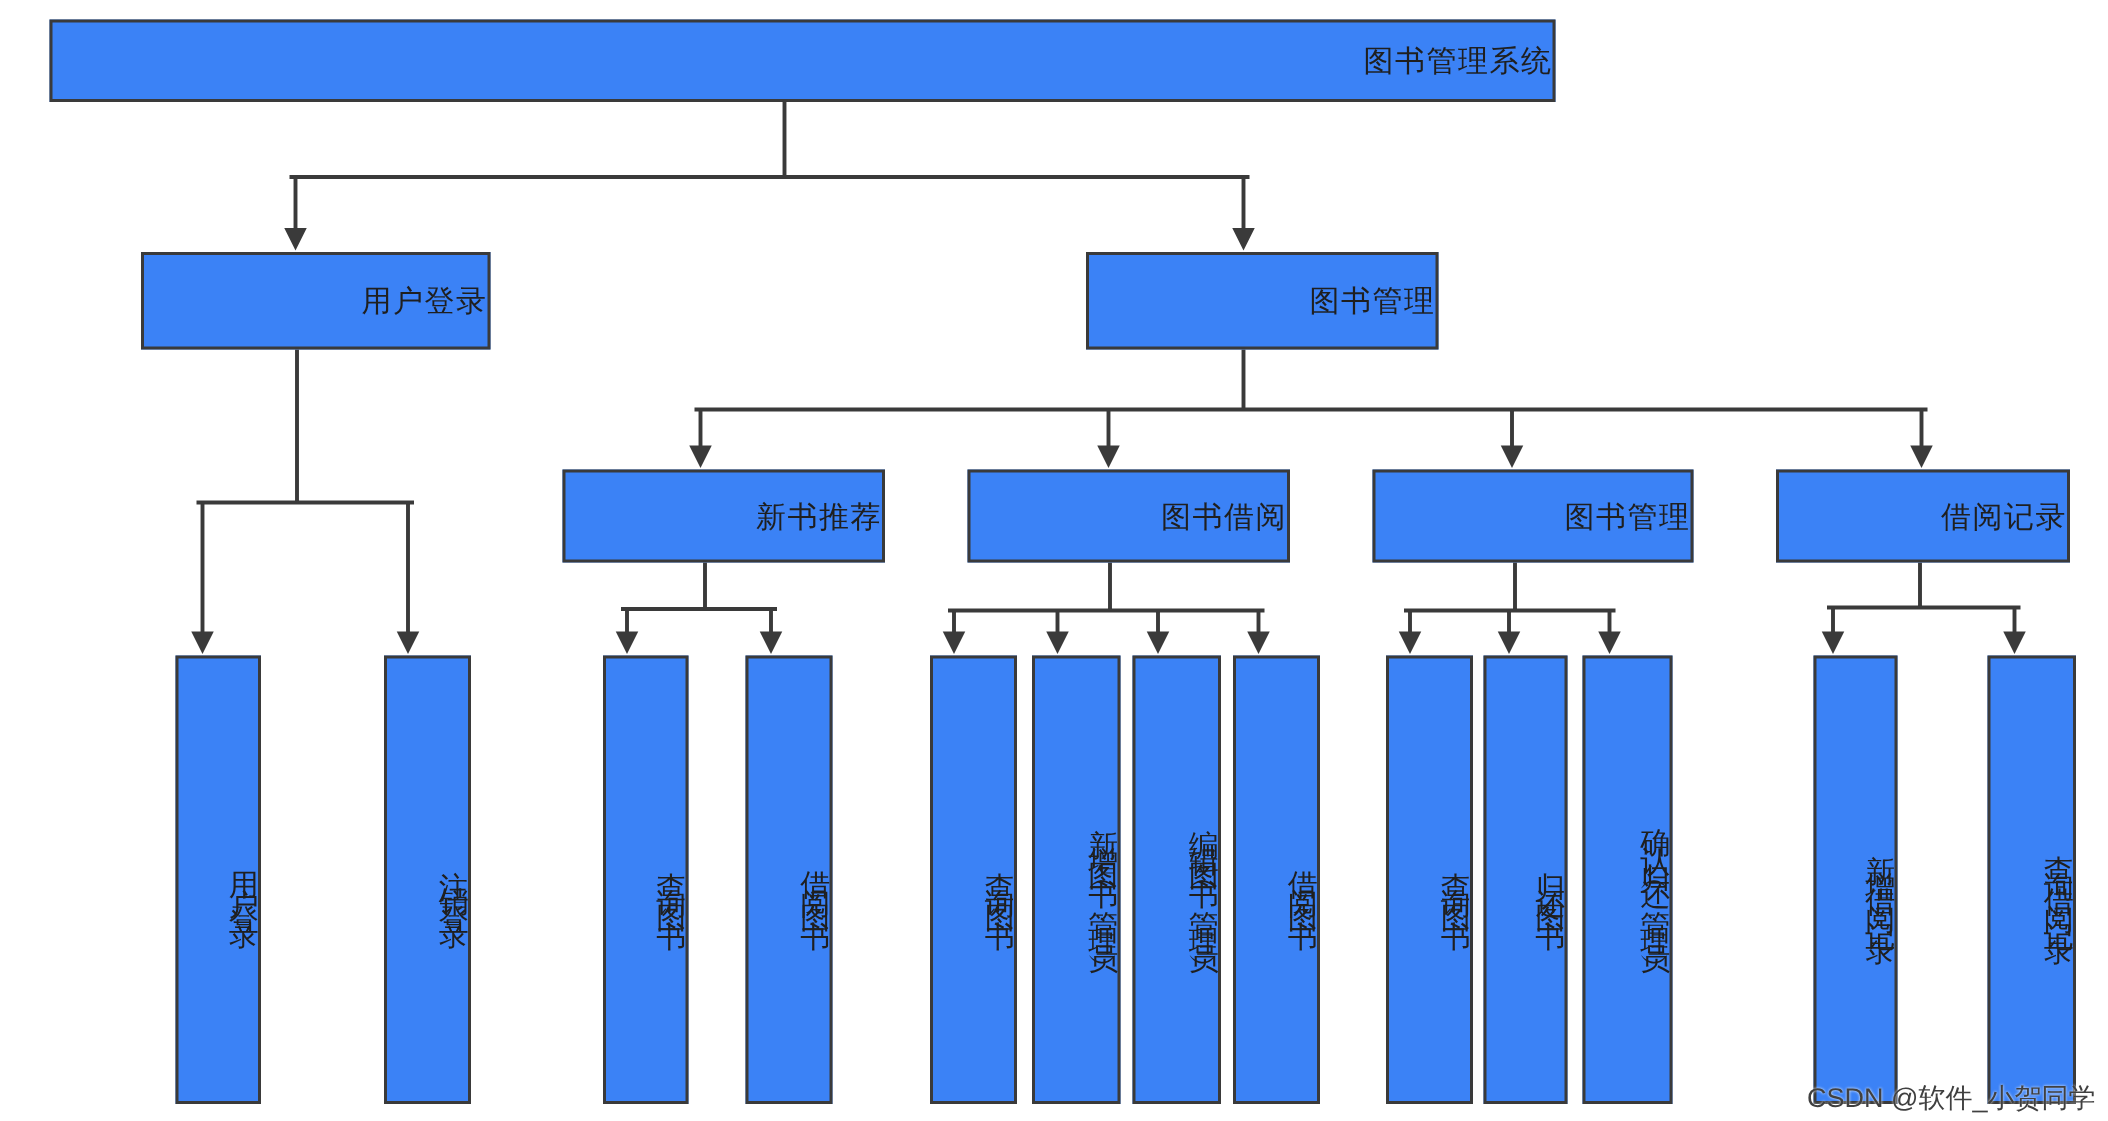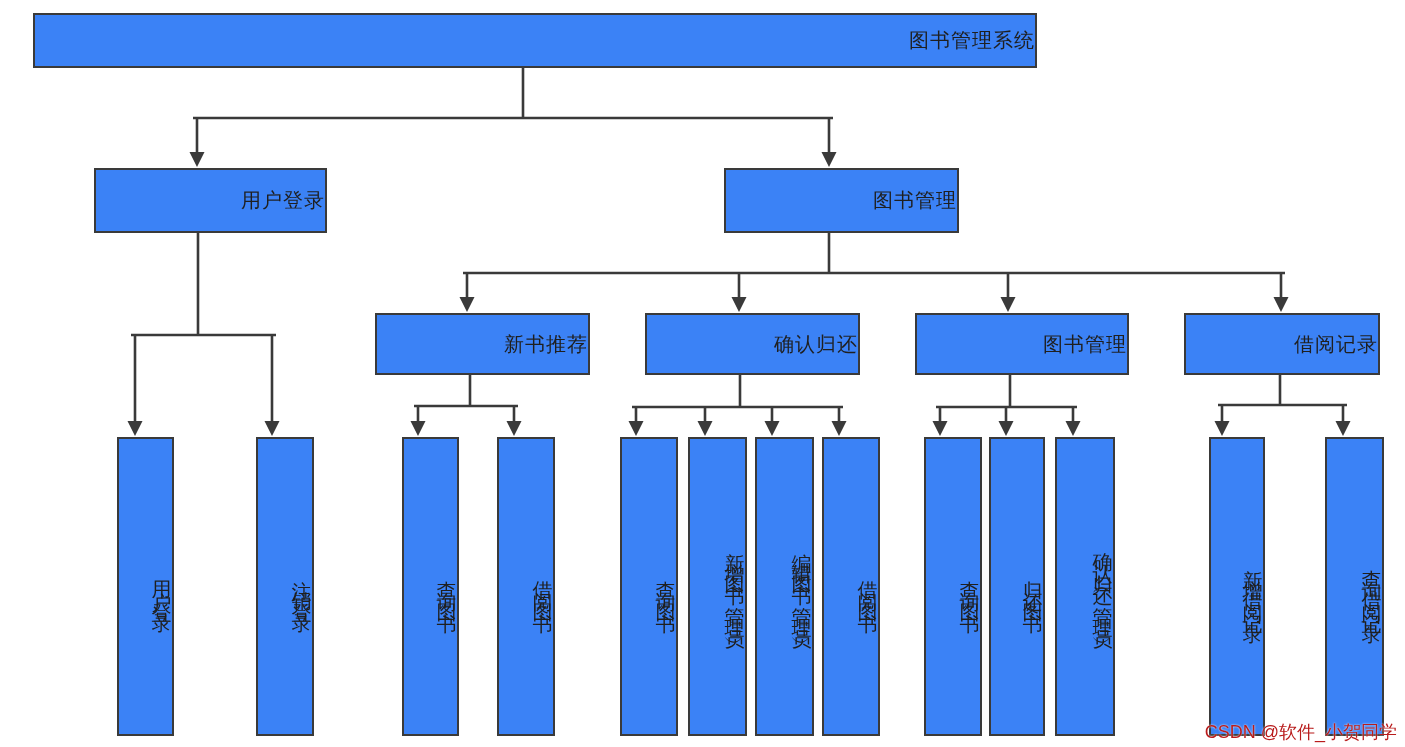--- a/index.html
+++ b/index.html
@@ -43,21 +43,21 @@
     font-size: 20px;
     letter-spacing: 11px;
     line-height: 1;
     color: #1f1f1f;
   }
   .watermark {
     position: absolute;
     right: 8px;
     bottom: 3px;
     font-size: 18px;
-    color: #b91c1c;
+    color: #404040;
     text-shadow: 0 0 2px #ffffff;
     white-space: nowrap;
   }
 </style>
 </head>
 <body>
 
 <div class="canvas">
 
   <svg class="connectors" viewBox="0 0 1405 747" xmlns="http://www.w3.org/2000/svg">
@@ -97,21 +97,21 @@
     <span>用户登录</span>
   </div>
   <div class="box hbox" style="left:712px; top:168px; width:235px; height:65px;">
     <span>图书管理</span>
   </div>
 
   <div class="box hbox" style="left:363px; top:313px; width:215px; height:62px;">
     <span>新书推荐</span>
   </div>
   <div class="box hbox" style="left:633px; top:313px; width:215px; height:62px;">
-    <span>确认归还</span>
+    <span>图书借阅</span>
   </div>
   <div class="box hbox" style="left:903px; top:313px; width:214px; height:62px;">
     <span>图书管理</span>
   </div>
   <div class="box hbox" style="left:1172px; top:313px; width:196px; height:62px;">
     <span>借阅记录</span>
   </div>
 
   <div class="box leaf" style="left:105px; top:437px; width:57px; height:299px;">
     <span>用户登录</span>

